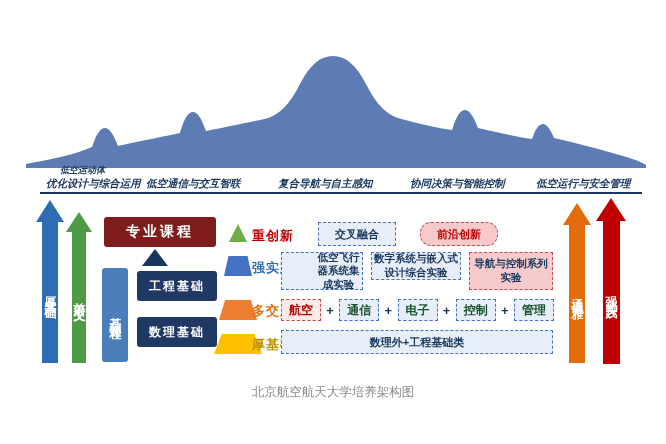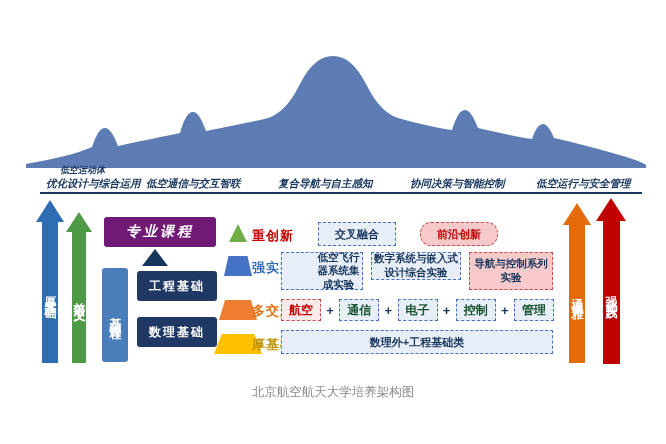--- a/index.html
+++ b/index.html
@@ -20,21 +20,21 @@
   .varrow{position:absolute;display:flex;flex-direction:column;align-items:center;}
   .vhead{width:0;height:0;border-left:14px solid transparent;border-right:14px solid transparent;
          border-bottom:22px solid currentColor;}
   .vshaft{width:16px;background:currentColor;display:flex;align-items:center;justify-content:center;}
   .vtext{writing-mode:vertical-rl;text-orientation:upright;color:#ffffff;font-weight:bold;
          font-size:12px;letter-spacing:3px;white-space:nowrap;}
 
   
   .solid-box{position:absolute;color:#ffffff;font-weight:bold;display:flex;align-items:center;
              justify-content:center;border-radius:3px;}
-  .prof{background:#701a75;font-size:14px;letter-spacing:3px;font-style:italic;}
+  .prof{background:#7f1d1d;font-size:14px;letter-spacing:3px;}
   .navy{background:#1f3864;font-size:12px;letter-spacing:2px;}
   .basic{background:#4a7ebb;}
   .up-tri{position:absolute;width:0;height:0;border-left:13px solid transparent;
           border-right:13px solid transparent;border-bottom:17px solid #17365d;}
 
   
   .layer{position:absolute;}
   .tri{clip-path:polygon(50% 0,100% 100%,0 100%);}
   .trap{clip-path:polygon(16% 0,84% 0,100% 100%,0 100%);}
   .pyr-label{position:absolute;font-weight:bold;font-size:13px;white-space:nowrap;letter-spacing:1px;}

